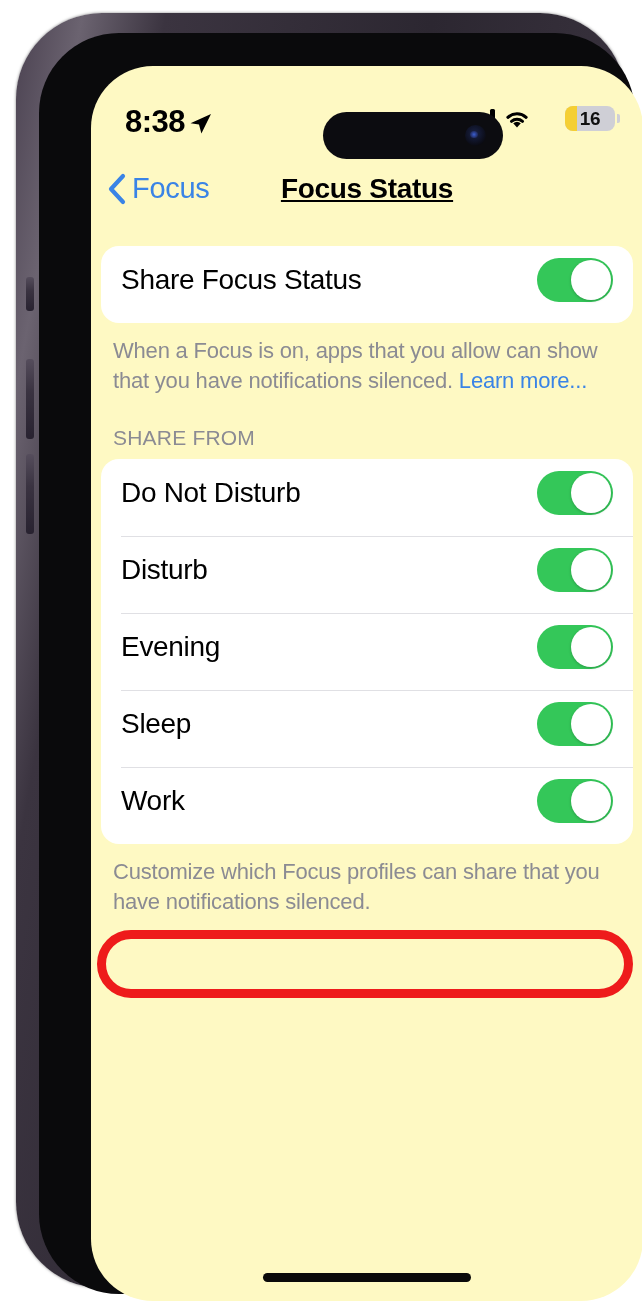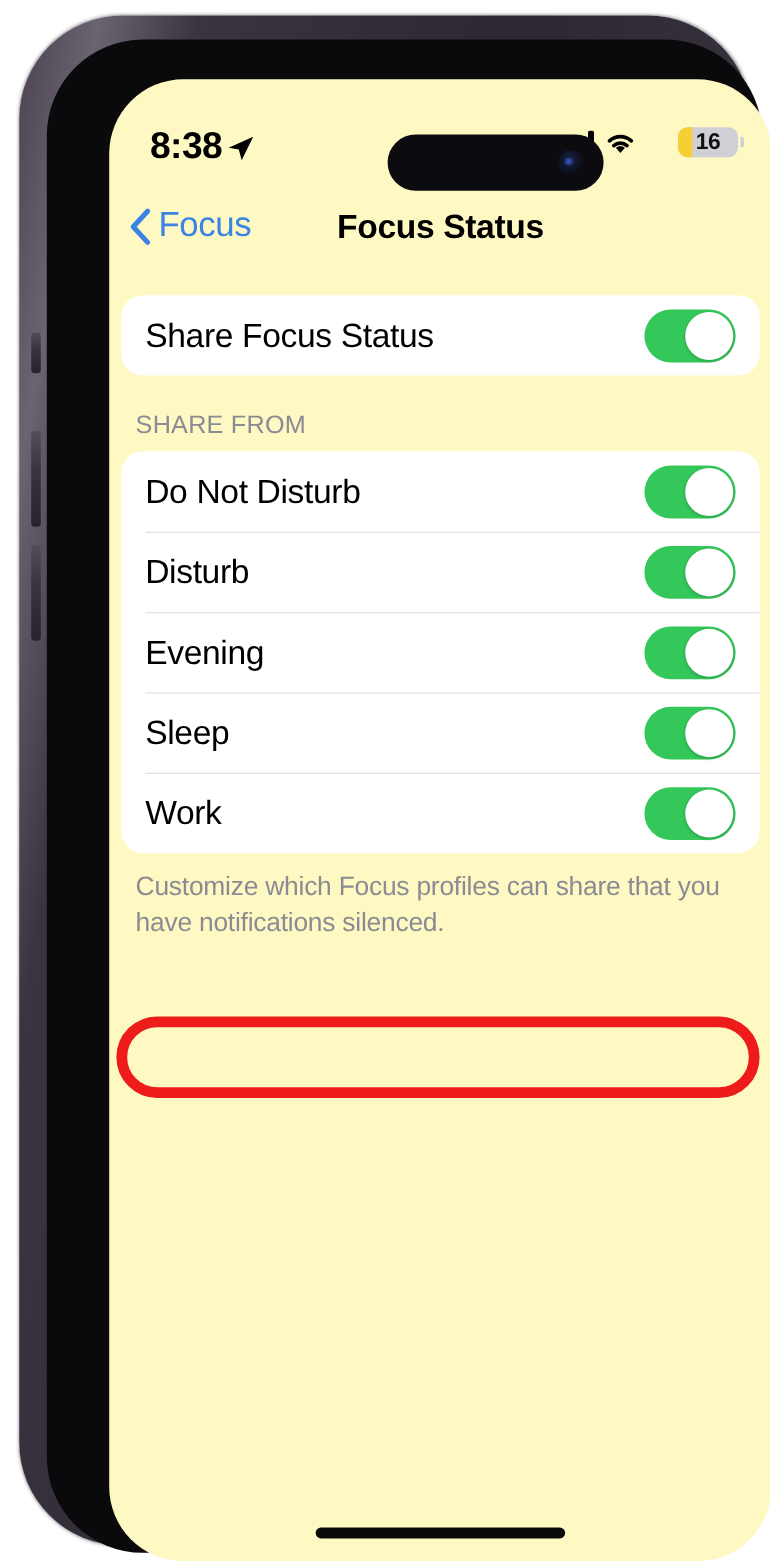--- a/index.html
+++ b/index.html
@@ -188,20 +188,21 @@
   #page-title {
     position: absolute;
     left: 0;
     top: 15px;
     width: 552px;
     text-align: center;
     font-size: 28px;
     font-weight: bold;
     color: #000;
     letter-spacing: -0.3px;
+    text-decoration: underline;
   }
 
   
   #content {
     position: absolute;
     left: 0;
     top: 150px;
     width: 552px;
     bottom: 0;
   }
@@ -210,21 +211,21 @@
     background: #ffffff;
     border-radius: 18px;
     overflow: hidden;
   }
   .row {
     position: relative;
     display: flex;
     align-items: center;
     justify-content: space-between;
     height: 67px;
-    padding: 0 20px 0 20px;
+    padding: 0 20px 10px 20px;
   }
   .row + .row::before {
     content: "";
     position: absolute;
     left: 20px;
     right: 0;
     top: 0;
     height: 1px;
     background: #e0e0e4;
   }
@@ -361,20 +362,23 @@
 
         <div class="card" style="margin-top:30px;">
           <div class="row">
             <span class="row-label">Share Focus Status</span>
             <span class="toggle">
                 <span class="knob"></span>
               </span>
           </div>
         </div>
 
+        <div class="footer-text">
+          <span>When a Focus is on, apps that you allow can show that you have notifications silenced. </span><span class="footer-link">Learn more...</span>
+        </div>
 
         <div class="section-header">SHARE FROM</div>
 
         <div style="position:relative;">
           <div class="card">
             <div class="row">
               <span class="row-label">Do Not Disturb</span>
               <span class="toggle">
                   <span class="knob"></span>
                 </span>

